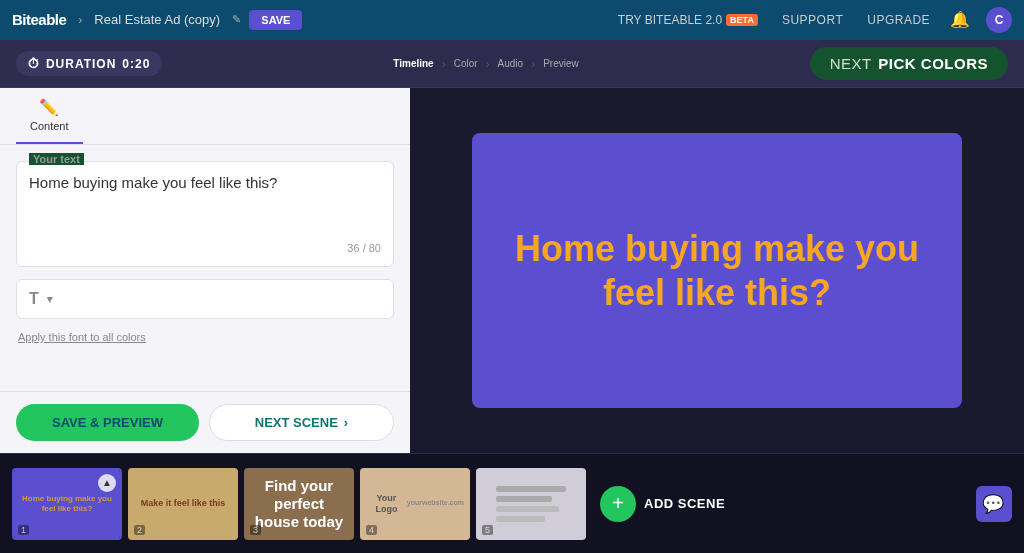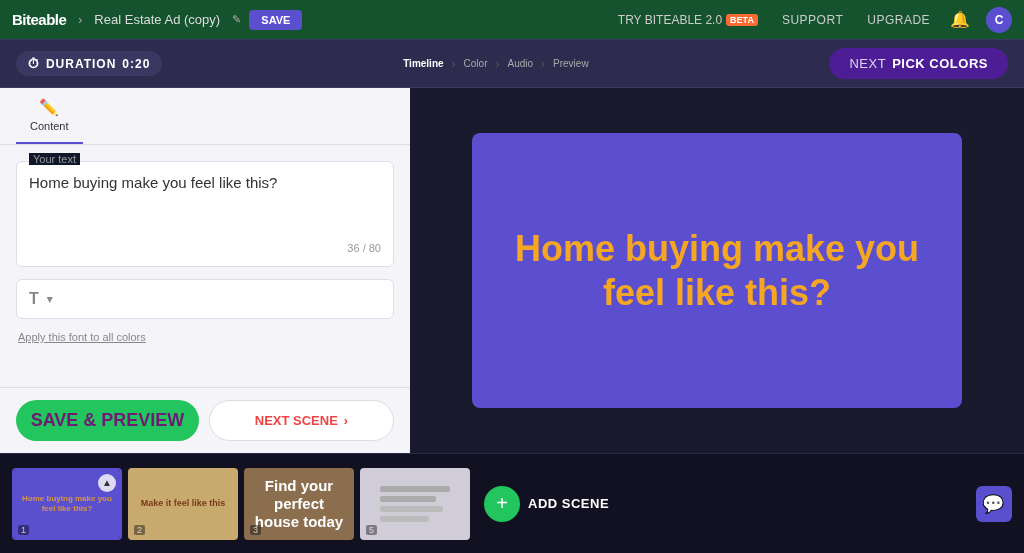--- a/index.html
+++ b/index.html
@@ -1,20 +1,20 @@
 <!DOCTYPE html>
 <html><head>
   <meta charset="utf-8">
   <style>
     * { box-sizing: border-box; margin: 0; padding: 0; }
     body { font-family: -apple-system, BlinkMacSystemFont, 'Segoe UI', sans-serif; background: #1a1a2e; color: #fff; width: 1024px; height: 553px; overflow: hidden; }
 
     
     .top-nav {
-      background: #14532d;
+      background: #0c4a6e;
       height: 40px;
       display: flex;
       align-items: center;
       padding: 0 12px;
       gap: 8px;
       border-bottom: 1px solid #3a3860;
     }
     .brand-logo {
       color: #fff;
       font-weight: 700;
@@ -95,26 +95,26 @@
     .step-item {
       display: flex;
       align-items: center;
       font-size: 10px;
       color: #aaa;
       gap: 8px;
     }
     .step-item.active { color: #fff; font-weight: 600; }
     .step-arrow { color: #555; margin: 0 8px; font-size: 12px; }
     .next-pick-btn {
-      background: #4c1d95;
+      background: #14532d;
       color: #fff;
       border: none;
       border-radius: 22px;
       padding: 8px 20px;
-      font-size: 13px;
+      font-size: 15px;
       font-weight: 700;
       cursor: pointer;
       text-transform: uppercase;
       letter-spacing: 0.5px;
       white-space: nowrap;
     }
     .next-pick-btn span.next-label { color: rgba(255,255,255,0.8); font-weight: 400; margin-right: 2px; }
 
     
     .main-content {
@@ -160,24 +160,25 @@
       border: 1px solid #e0dde8;
       border-radius: 6px;
       padding: 12px;
       position: relative;
       margin-bottom: 12px;
     }
     .field-label {
       position: absolute;
       top: -9px;
       left: 12px;
-      background: #0f172a;
+      background: #14532d;
       font-size: 11px;
       color: #999;
       padding: 0 4px;
+      font-weight: bold;
     }
     .text-area {
       width: 100%;
       border: none;
       outline: none;
       resize: none;
       font-size: 15px;
       color: #333;
       background: transparent;
       min-height: 60px;
@@ -208,32 +209,32 @@
     .panel-footer {
       display: flex;
       padding: 12px 16px;
       gap: 10px;
       background: #f5f4f8;
       border-top: 1px solid #e0dde8;
     }
     .save-preview-btn {
       flex: 1;
       background: #22c55e;
-      color: #701a75;
+      color: #0c4a6e;
       border: none;
       border-radius: 22px;
       padding: 10px;
-      font-size: 18px;
+      font-size: 13px;
       font-weight: 700;
       cursor: pointer;
     }
     .next-scene-btn {
       flex: 1;
       background: #fff;
-      color: #ef4444;
+      color: #0f766e;
       border: 1px solid #ddd;
       border-radius: 22px;
       padding: 10px;
       font-size: 13px;
       font-weight: 600;
       cursor: pointer;
       display: flex;
       align-items: center;
       justify-content: center;
       gap: 6px;
@@ -459,20 +460,24 @@
     <span class="film-num">1</span>
   </div>
   <div class="film-thumb thumb2-bg" style="position:relative;">
     <div class="film-thumb-inner" style="color:#7a3a1a;font-size:9px;font-weight:700;">Make it feel like this</div>
     <span class="film-num">2</span>
   </div>
   <div class="film-thumb thumb3-bg" style="position:relative;">
     <div class="film-thumb-inner" style="color:#fff;font-size:15px;font-weight:700;">Find your perfect house today</div>
     <span class="film-num">3</span>
   </div>
+  <div class="film-thumb thumb4-bg" style="position:relative;">
+    <div class="film-thumb-inner" style="color:#555;font-size:9px;">Your Logo<br><span style="font-size:7px;color:#888;">yourwebsite.com</span></div>
+    <span class="film-num">4</span>
+  </div>
   <div class="film-thumb thumb5-bg" style="position:relative;">
     <div class="film-thumb-inner" style="color:#888;">
       <div style="display:flex;flex-direction:column;gap:4px;width:70px;">
         <div style="height:6px;background:#aaa;border-radius:2px;width:100%;"></div>
         <div style="height:6px;background:#aaa;border-radius:2px;width:80%;"></div>
         <div style="height:6px;background:#bbb;border-radius:2px;width:90%;"></div>
         <div style="height:6px;background:#bbb;border-radius:2px;width:70%;"></div>
       </div>
     </div>
     <span class="film-num">5</span>

